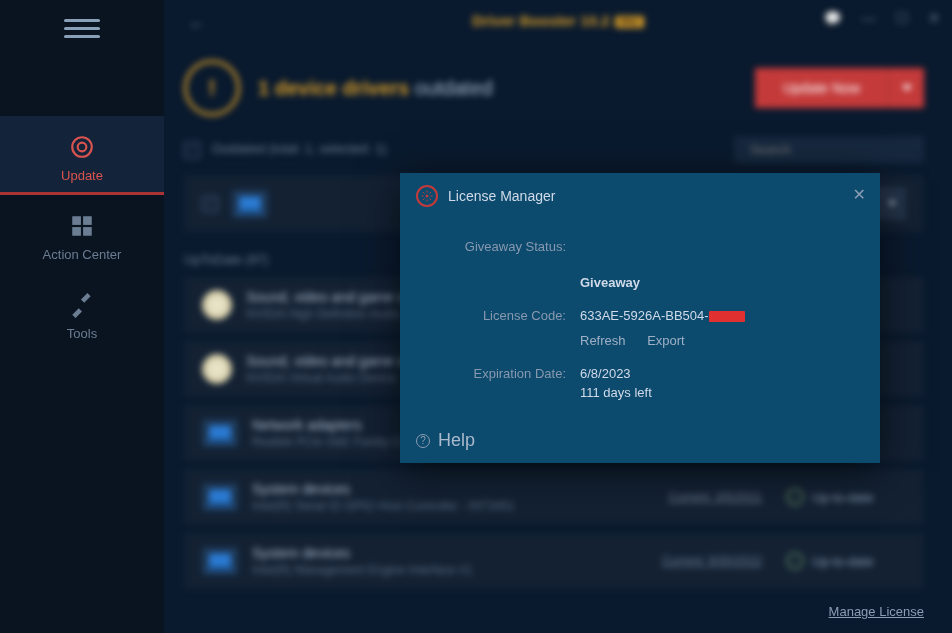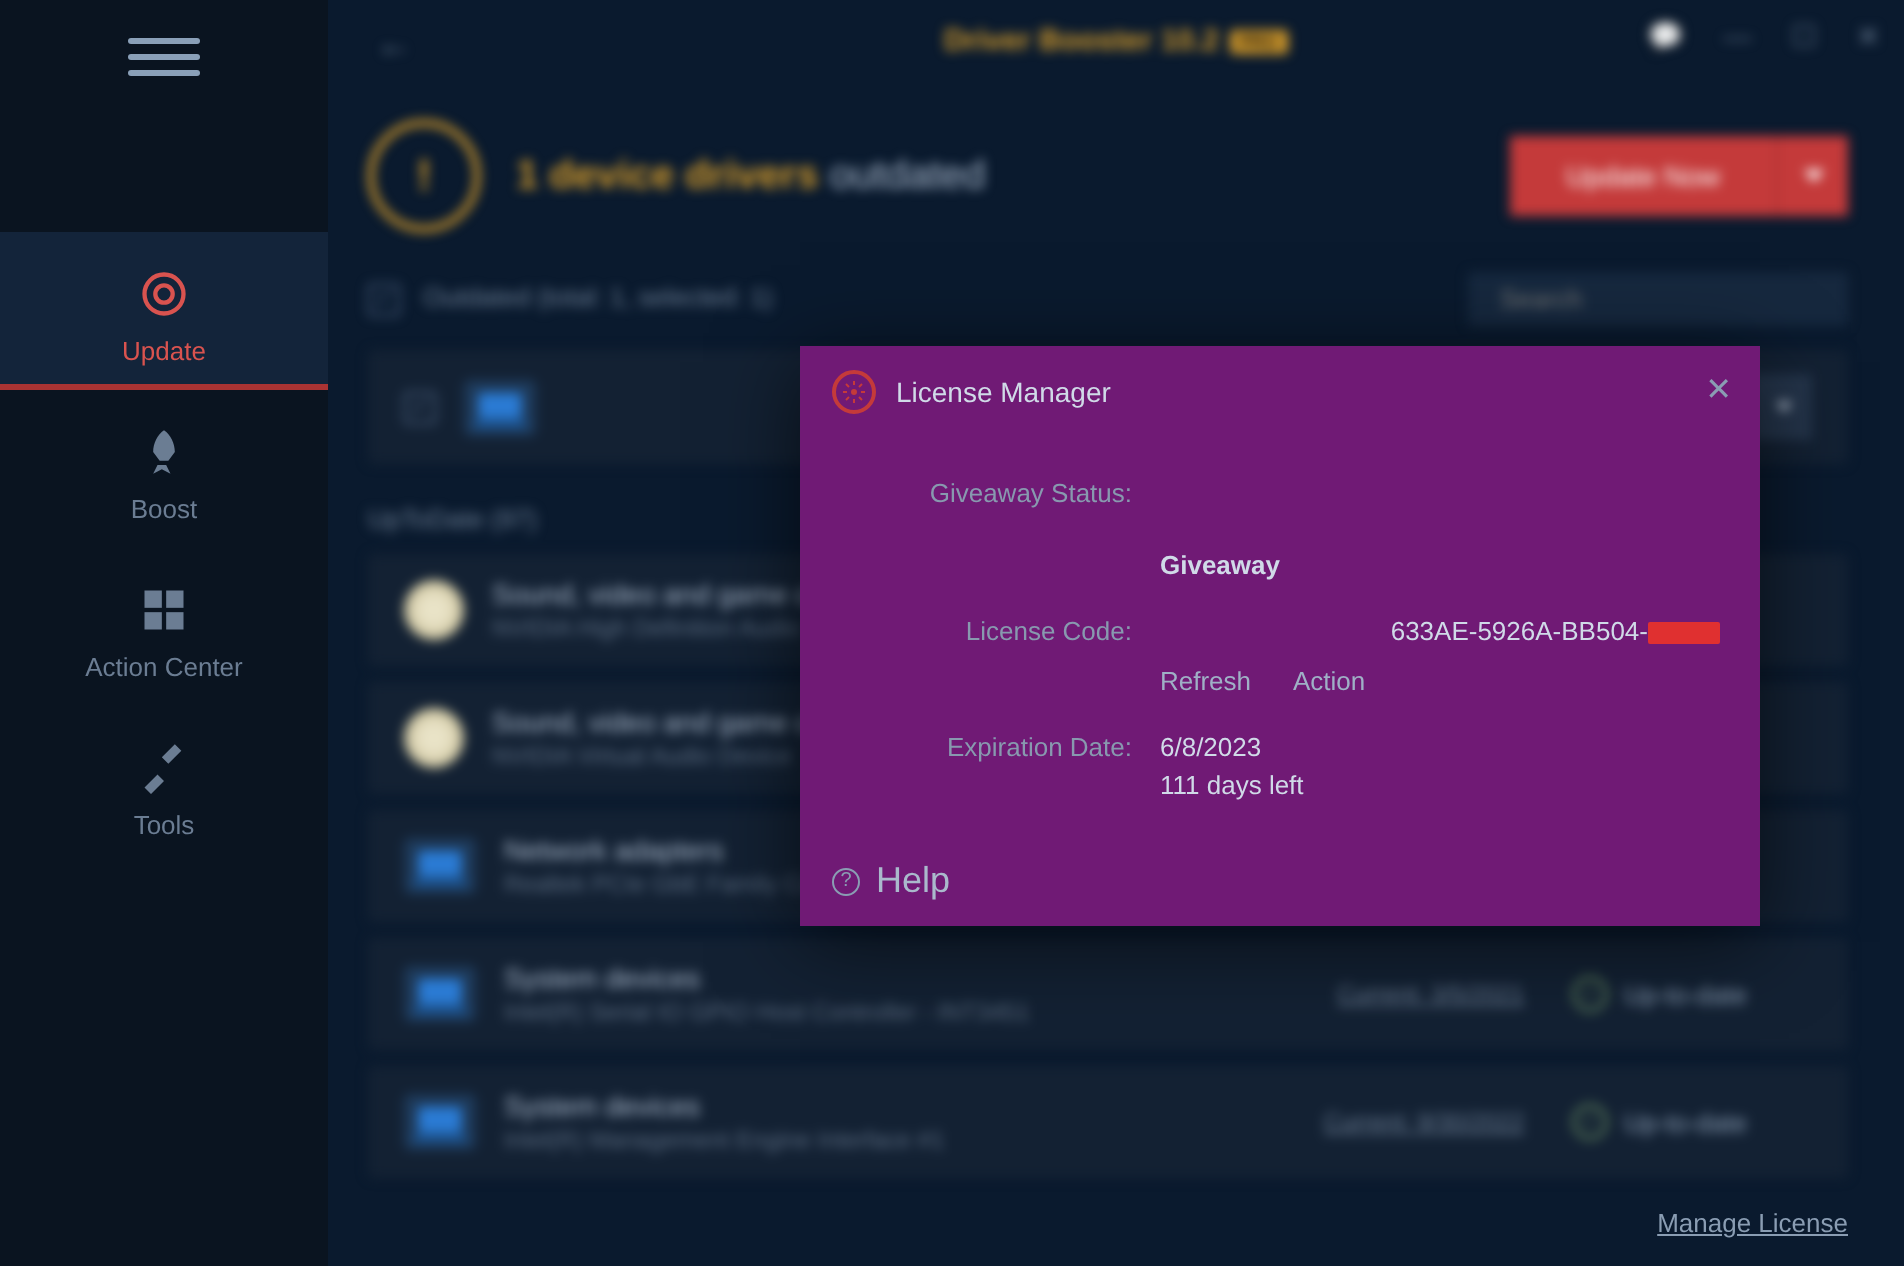--- a/index.html
+++ b/index.html
@@ -56,21 +56,21 @@
 .upd-main { background:#24344a; color:#c7d3e2; padding:8px 30px; font-size:13px; cursor:pointer; }
 .upd-dd { background:#24344a; width:30px; height:33px; display:flex; align-items:center; justify-content:center; color:#c7d3e2; border-left:1px solid #1a2838; cursor:pointer; }
 
 .section-label { color:#6b7d93; font-size:13px; padding:12px 28px 10px 20px; }
 
 .footer-link { position:absolute; right:28px; bottom:14px; color:#8a9db3; font-size:13px; text-decoration:underline; cursor:pointer; }
 
 .blurred { filter: blur(3px); pointer-events:none; }
 
 
-.modal { position:absolute; left:236px; top:173px; width:480px; height:290px; background:#701a75; box-shadow:0 8px 40px rgba(0,0,0,0.6); display:flex; flex-direction:column; }
+.modal { position:absolute; left:236px; top:173px; width:480px; height:290px; background:#0c4a6e; box-shadow:0 8px 40px rgba(0,0,0,0.6); display:flex; flex-direction:column; }
 .modal-head { display:flex; align-items:center; padding:12px 16px; position:relative; }
 .modal-ico { width:22px; height:22px; border-radius:50%; border:2px solid #c43a3a; display:flex; align-items:center; justify-content:center; margin-right:10px; }
 .modal-ico svg { width:12px; height:12px; }
 .modal-title { color:#d0dae8; font-size:14px; }
 .modal-close { position:absolute; right:14px; top:12px; color:#8a9db3; font-size:16px; cursor:pointer; }
 
 .modal-body { flex:1; padding:20px 20px 0 20px; }
 .mrow { display:flex; margin-bottom:18px; font-size:13px; }
 .mlabel { width:160px; text-align:right; color:#8899af; padding-right:14px; }
 .mval { color:#d0dae8; }
@@ -98,28 +98,20 @@
         <svg viewBox="0 0 24 24" fill="none" stroke="#d9534f" stroke-width="2">
             <circle cx="12" cy="12" r="9"></circle>
             <circle cx="12" cy="12" r="4"></circle>
           </svg>
       </div>
       <span>Update</span>
     </div>
     <div class="nav-item">
       <div class="nav-icon">
         <svg viewBox="0 0 24 24" fill="#6b7d93">
-            <path d="M12 2c3 2 5 6 5 10l-3 4h-4l-3-4c0-4 2-8 5-10zm-3 16l-2 4 4-2 4 2-2-4"></path>
-          </svg>
-      </div>
-      <span>Boost</span>
-    </div>
-    <div class="nav-item">
-      <div class="nav-icon">
-        <svg viewBox="0 0 24 24" fill="#6b7d93">
             <rect x="3" y="3" width="8" height="8"></rect>
             <rect x="13" y="3" width="8" height="8"></rect>
             <rect x="3" y="13" width="8" height="8"></rect>
             <rect x="13" y="13" width="8" height="8"></rect>
           </svg>
       </div>
       <span>Action Center</span>
     </div>
     <div class="nav-item">
       <div class="nav-icon">
@@ -297,31 +289,31 @@
             </svg>
         </div>
         <div class="modal-title">License Manager</div>
         <div class="modal-close">✕</div>
       </div>
       <div class="modal-body">
         <div class="mrow">
           <div class="mlabel">Giveaway Status:</div>
           <div class="mval bold">Giveaway</div>
         </div>
-        <div class="mrow" style="margin-bottom:4px;justify-content:space-between;">
+        <div class="mrow" style="margin-bottom:4px;">
           <div class="mlabel">License Code:</div>
           <div class="mval">
             <span>633AE-5926A-BB504-</span><span class="redact"></span>
           </div>
         </div>
         <div class="mrow">
           <div class="mlabel"></div>
           <div class="mlinks">
             <a>Refresh</a>
-            <a>Action</a>
+            <a>Export</a>
           </div>
         </div>
         <div class="mrow" style="margin-bottom:4px;">
           <div class="mlabel">Expiration Date:</div>
           <div class="mval">6/8/2023</div>
         </div>
         <div class="mrow">
           <div class="mlabel"></div>
           <div class="mval">111 days left</div>
         </div>

